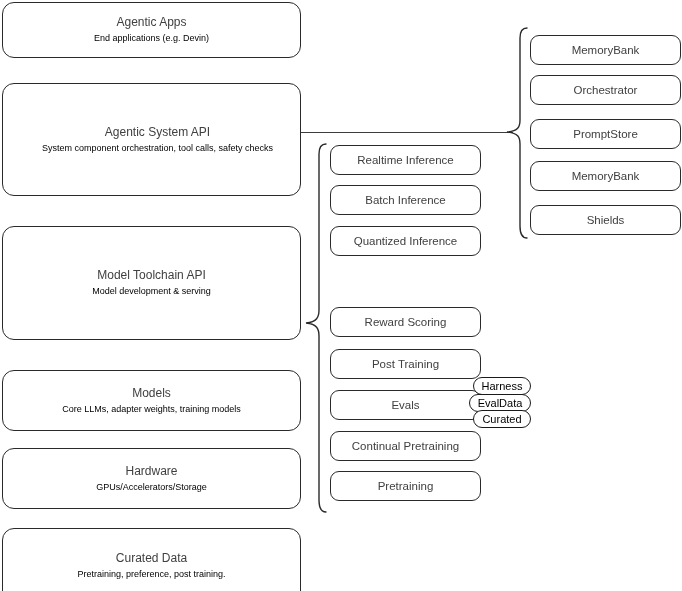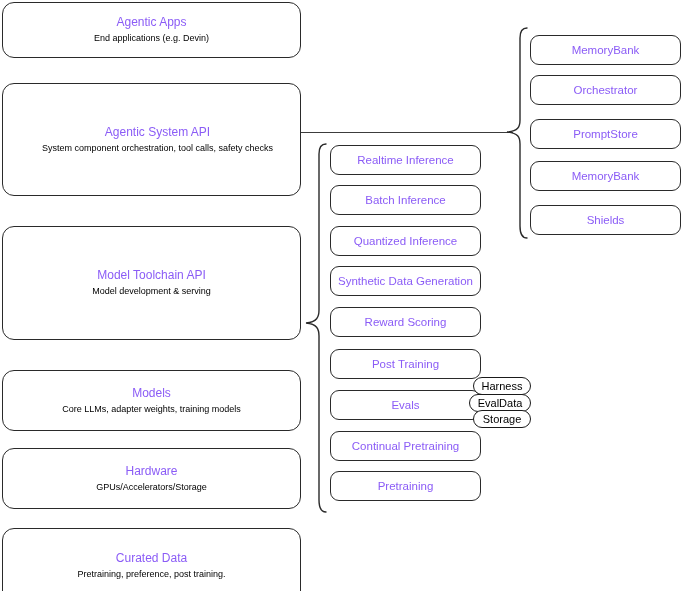--- a/index.html
+++ b/index.html
@@ -26,21 +26,21 @@
     border-radius: 10px;
     display: flex;
     flex-direction: column;
     align-items: center;
     justify-content: center;
     text-align: center;
     line-height: 1.25;
   }
   .node .title {
     font-size: 12px;
-    color: #8b5cf6;
+    color: #404040;
     white-space: nowrap;
     text-align: center;
   }
   .node .subtitle {
     font-size: 9px;
     color: #000000;
     margin-top: 3px;
     white-space: nowrap;
   }
   
@@ -144,23 +144,20 @@
 
   <div class="node chip chip-mid" style="top:145px;">
     <div class="title">Realtime Inference</div>
   </div>
   <div class="node chip chip-mid" style="top:185px;">
     <div class="title">Batch Inference</div>
   </div>
   <div class="node chip chip-mid" style="top:226px;">
     <div class="title">Quantized Inference</div>
   </div>
-  <div class="node chip chip-mid" style="top:266px;">
-    <div class="title">Synthetic Data Generation</div>
-  </div>
   <div class="node chip chip-mid" style="top:307px;">
     <div class="title">Reward Scoring</div>
   </div>
   <div class="node chip chip-mid" style="top:349px;">
     <div class="title">Post Training</div>
   </div>
   <div class="node chip chip-mid" style="top:431px;">
     <div class="title">Continual Pretraining</div>
   </div>
   <div class="node chip chip-mid" style="top:390px;">
@@ -170,21 +167,21 @@
     <div class="title">Pretraining</div>
   </div>
 
   <div class="pill" style="left:473px; top:377px; width:58px;">
     <span>Harness</span>
   </div>
   <div class="pill" style="left:469px; top:394px; width:62px;">
     <span>EvalData</span>
   </div>
   <div class="pill" style="left:473px; top:410px; width:58px;">
-    <span>Storage</span>
+    <span>Curated</span>
   </div>
 
   <div class="node chip chip-right" style="top:35px;">
     <div class="title">MemoryBank</div>
   </div>
   <div class="node chip chip-right" style="top:75px;">
     <div class="title">Orchestrator</div>
   </div>
   <div class="node chip chip-right" style="top:119px;">
     <div class="title">PromptStore</div>

